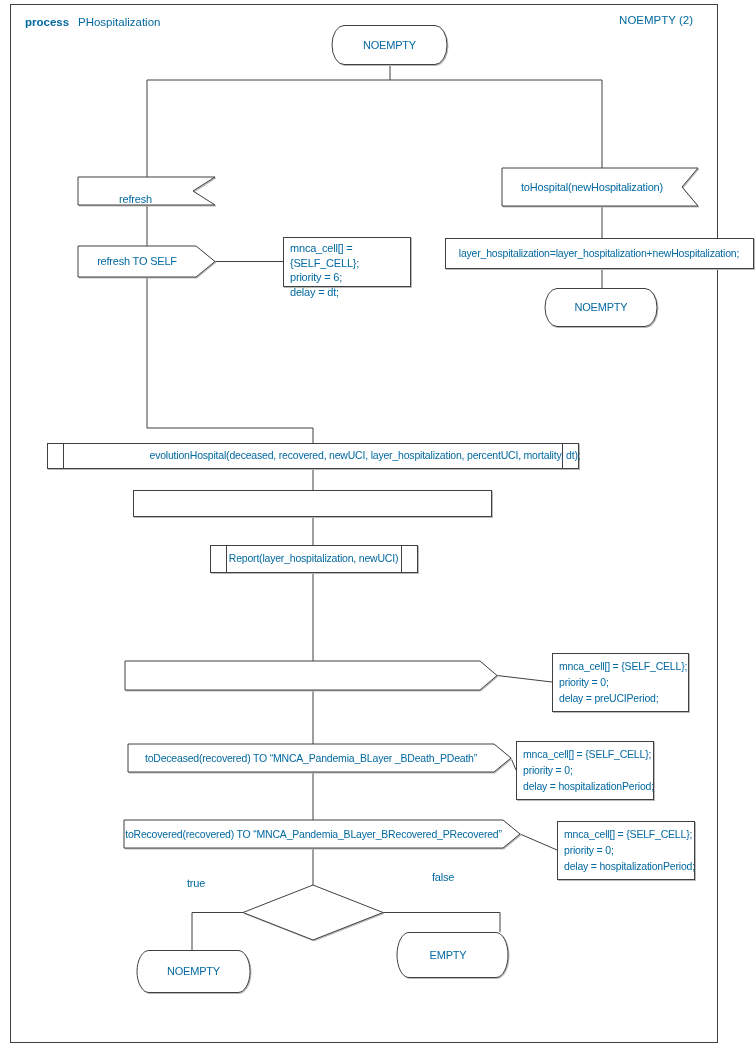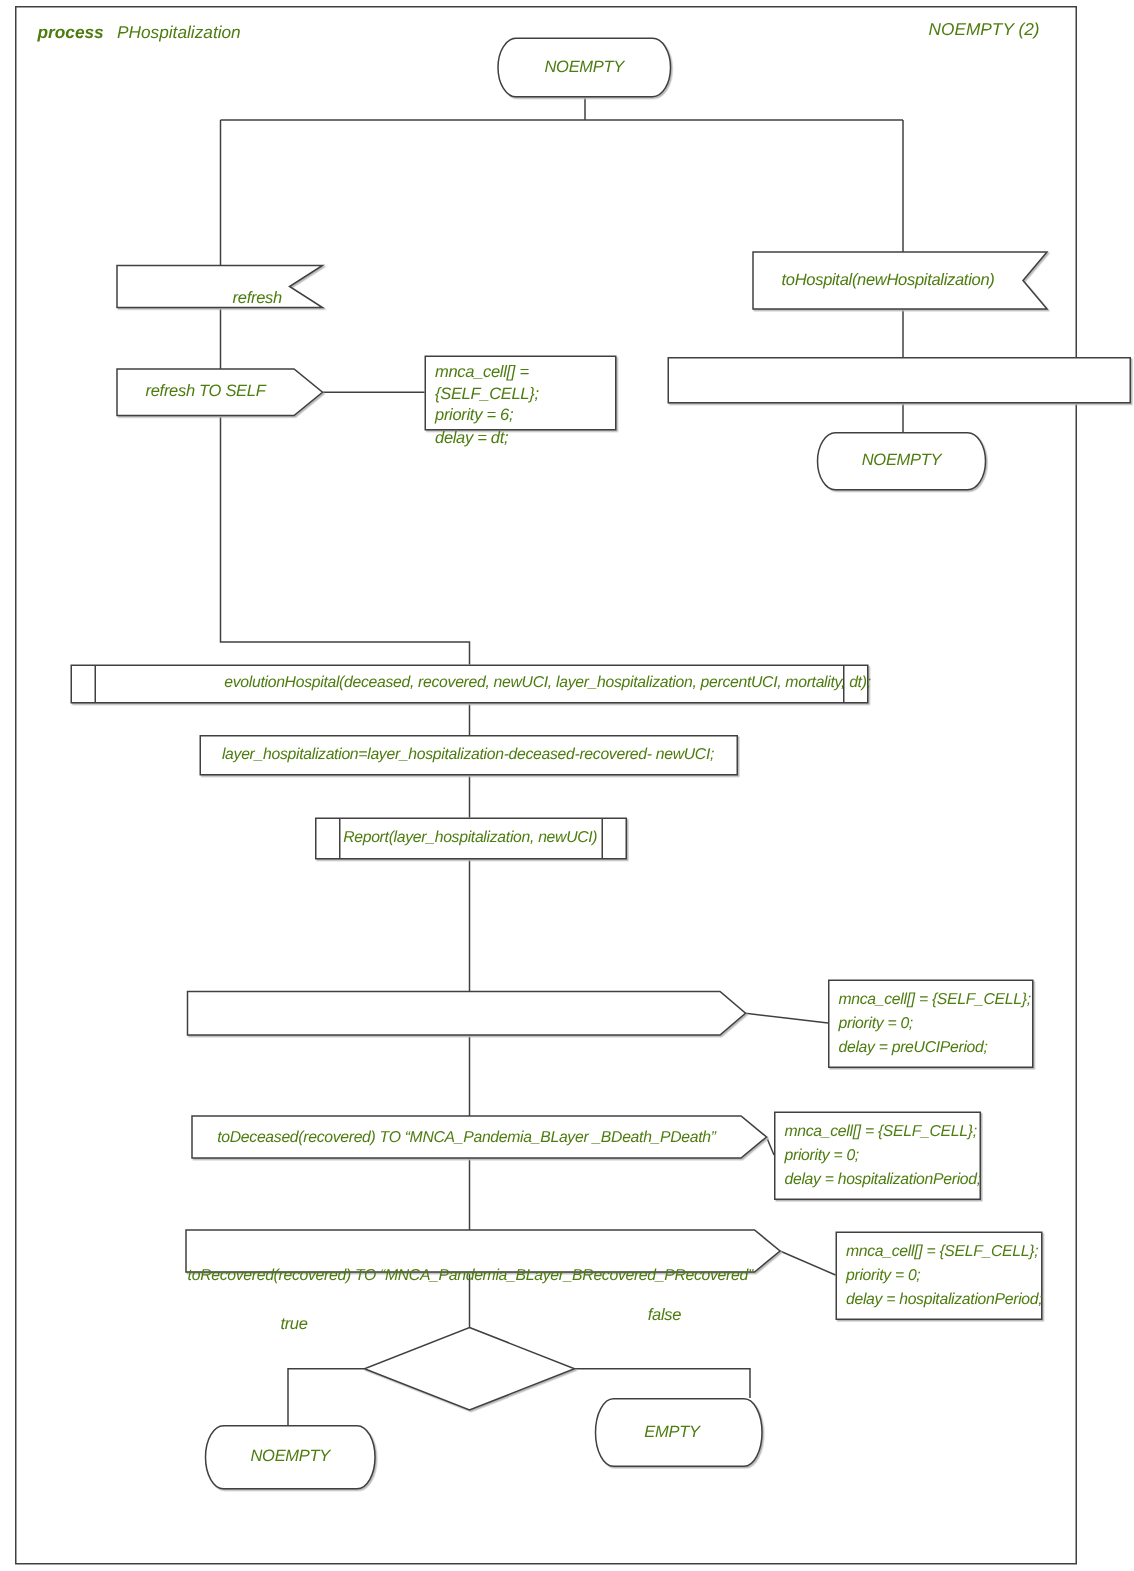--- a/index.html
+++ b/index.html
@@ -1,17 +1,17 @@
 <!DOCTYPE html>
 <html><head>
 <meta charset="utf-8">
 <style>
   html,body{margin:0;padding:0;background:#fff;}
   #page{position:relative;width:756px;height:1047px;background:#fff;
-        font-family:"Liberation Sans",sans-serif;color:#4d7c0f;overflow:hidden;font-style:italic;}
+        font-family:"Liberation Sans",sans-serif;color:#0369a1;overflow:hidden;}
   #wires{position:absolute;left:0;top:0;width:756px;height:1047px;}
   .shp{filter:drop-shadow(1.2px 1.2px 0px #b9b9b9);}
   .lbl{position:absolute;display:flex;align-items:center;justify-content:center;
        font-size:11px;letter-spacing:-0.2px;white-space:nowrap;line-height:13px;}
   .pre{white-space:pre-line;display:block;line-height:16px;padding:5px 0 0 7px;}
   .pre.tight{line-height:14.5px;padding:4px 0 0 7px;}
   .hdr{position:absolute;font-size:11.5px;}
   .b{font-weight:bold;}
   .r{text-align:right;}
 </style>
@@ -70,38 +70,38 @@
       <path class="shp" d="M149,950.5 H238 A12,21 0 0 1 238,992.5 H149 A12,21 0 0 1 149,950.5 Z"></path>
       <path class="shp" d="M409,932.5 H496 A12,22.5 0 0 1 496,977.5 H409 A12,22.5 0 0 1 409,932.5 Z"></path>
     </g>
   </svg>
 
   <div class="hdr b" style="left:25px;top:16px;">process</div>
   <div class="hdr" style="left:78px;top:16px;">PHospitalization</div>
   <div class="hdr r" style="left:580px;top:14px;width:113px;">NOEMPTY (2)</div>
 
   <div class="lbl" style="left:332px;top:25px;width:115px;height:40px;">NOEMPTY</div>
-  <div class="lbl" style="left:78px;top:177px;width:115px;height:44px;margin-left:36px;">refresh</div>
+  <div class="lbl" style="left:78px;top:177px;width:115px;height:44px;">refresh</div>
   <div class="lbl" style="left:78px;top:246px;width:118px;height:31px;">refresh TO SELF</div>
   <div class="lbl pre tight" style="left:283px;top:237px;width:124px;height:49px;">mnca_cell[] = {SELF_CELL};
 priority = 6;
 delay = dt;</div>
   <div class="lbl" style="left:502px;top:168px;width:180px;height:38px;text-align:center;">toHospital(newHospitalization)</div>
+  <div class="lbl" style="left:445px;top:238px;width:308px;height:30px;font-size:10.5px;">layer_hospitalization=layer_hospitalization+newHospitalization;</div>
   <div class="lbl" style="left:545px;top:288px;width:112px;height:39px;">NOEMPTY</div>
   <div class="lbl" style="left:47px;top:443px;width:636px;height:25px;font-size:10.5px;">evolutionHospital(deceased, recovered, newUCI, layer_hospitalization, percentUCI, mortality, dt);</div>
-  <div class="lbl" style="left:133px;top:490px;width:358px;height:26px;font-size:10.5px;">layer_hospitalization=layer_hospitalization-deceased-recovered- newUCI;</div>
   <div class="lbl" style="left:210px;top:545px;width:207px;height:27px;font-size:10.5px;">Report(layer_hospitalization, newUCI)</div>
   <div class="lbl pre" style="left:552px;top:653px;width:133px;height:58px;font-size:10.5px;">mnca_cell[] = {SELF_CELL};
 priority = 0;
 delay = preUCIPeriod;</div>
   <div class="lbl" style="left:128px;top:744px;width:366px;height:28px;font-size:10.5px;">toDeceased(recovered) TO “MNCA_Pandemia_BLayer _BDeath_PDeath”</div>
   <div class="lbl pre" style="left:516px;top:741px;width:134px;height:58px;font-size:10.5px;">mnca_cell[] = {SELF_CELL};
 priority = 0;
 delay = hospitalizationPeriod;</div>
-  <div class="lbl" style="left:124px;top:820px;width:379px;height:28px;font-size:10.5px;margin-top:16px;">toRecovered(recovered) TO “MNCA_Pandemia_BLayer_BRecovered_PRecovered”</div>
+  <div class="lbl" style="left:124px;top:820px;width:379px;height:28px;font-size:10.5px;">toRecovered(recovered) TO “MNCA_Pandemia_BLayer_BRecovered_PRecovered”</div>
   <div class="lbl pre" style="left:557px;top:821px;width:134px;height:58px;font-size:10.5px;">mnca_cell[] = {SELF_CELL};
 priority = 0;
 delay = hospitalizationPeriod;</div>
   <div class="lbl" style="left:176px;top:877px;width:40px;height:13px;">true</div>
   <div class="lbl" style="left:423px;top:871px;width:40px;height:13px;">false</div>
   <div class="lbl" style="left:137px;top:950px;width:113px;height:43px;">NOEMPTY</div>
   <div class="lbl" style="left:397px;top:932px;width:102px;height:46px;">EMPTY</div>
 
 </div>
 

